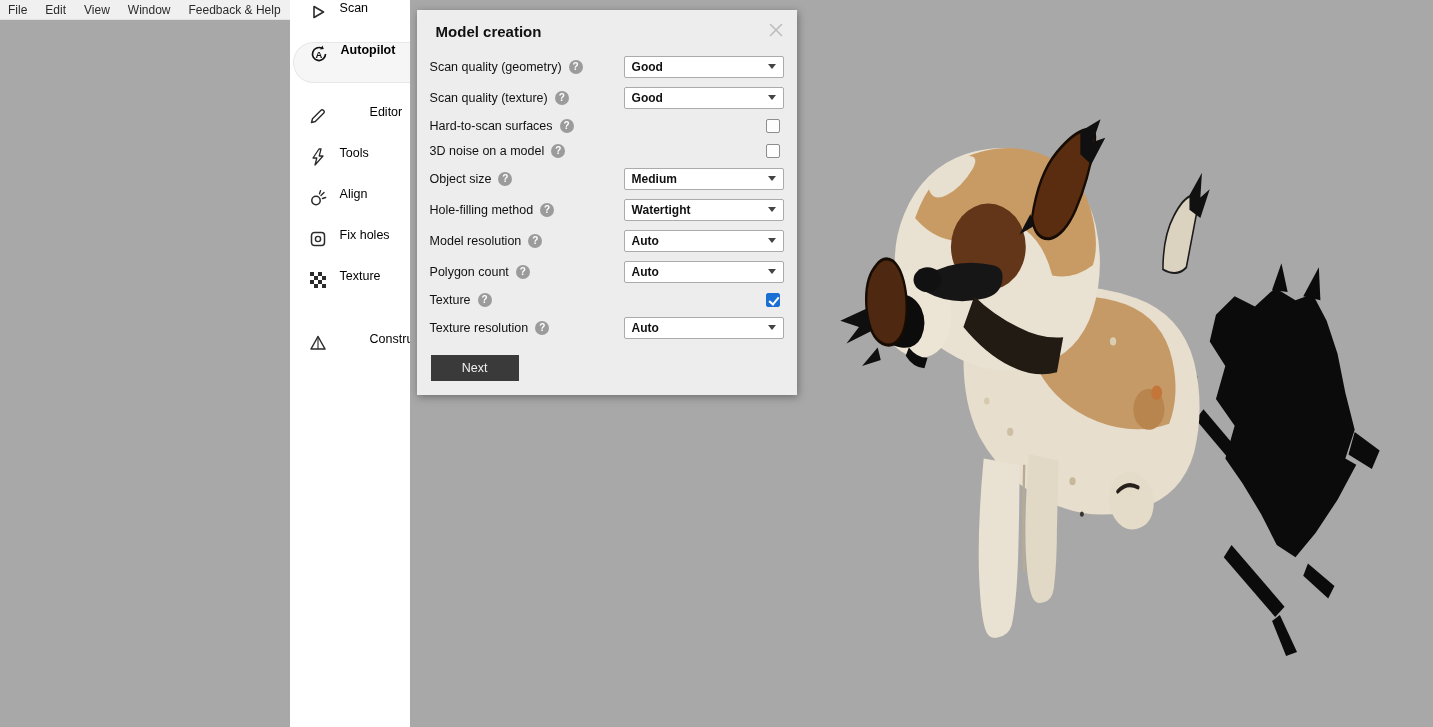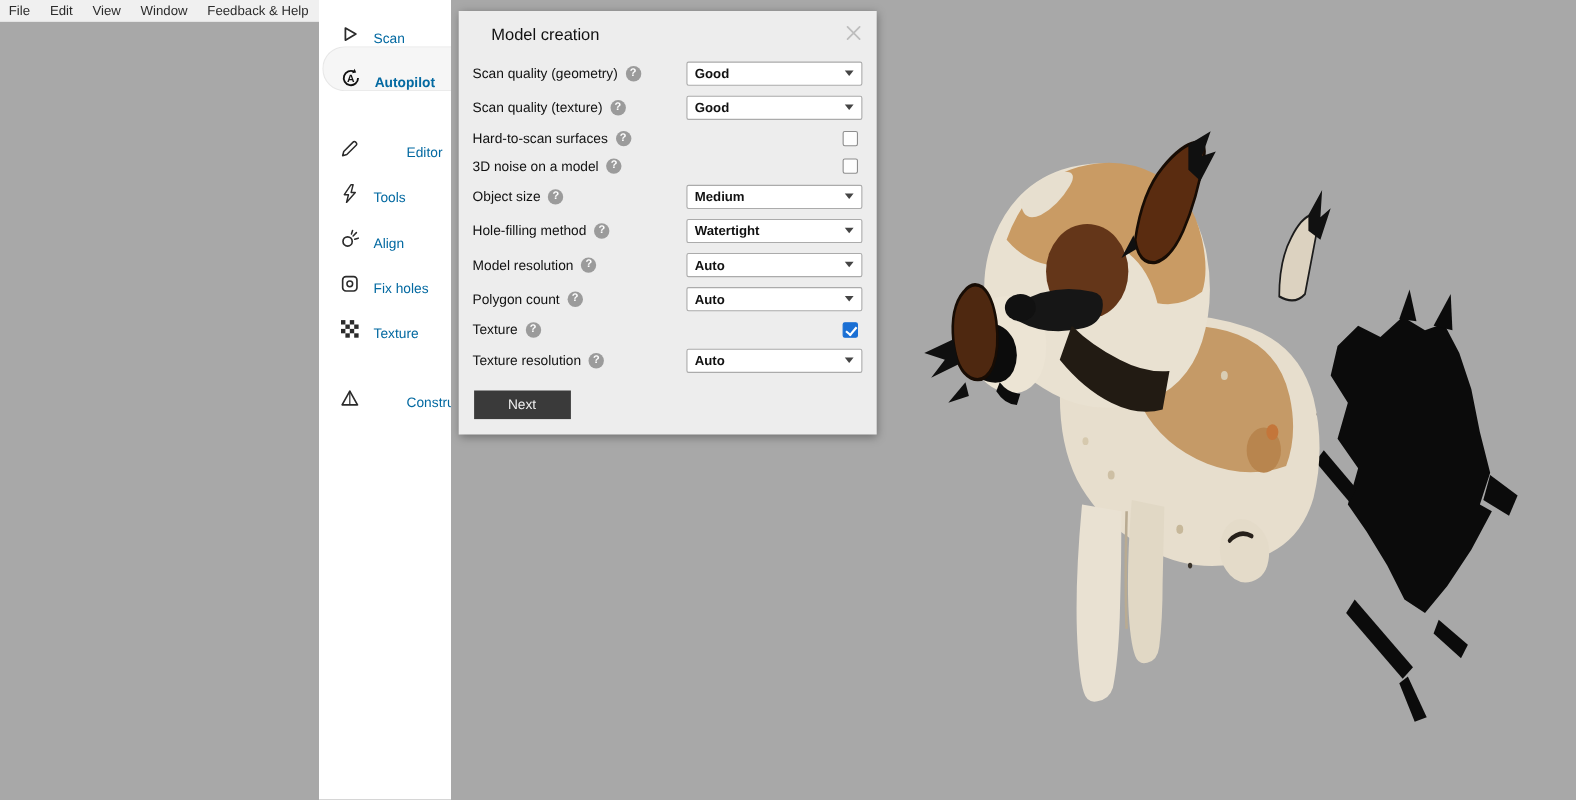--- a/index.html
+++ b/index.html
@@ -18,42 +18,42 @@
   }
   .menu-item{font-size:12px;color:#2b2b2b;padding:0 9px;cursor:default;}
   .menu-item:first-child{padding-left:0;}
 
   
   .main{flex:1;display:flex;min-height:0;}
 
   
   .sidebar{width:120px;flex:none;background:#ffffff;padding-top:1px;box-sizing:border-box;}
   .side-item{
-    height:41px;display:flex;align-items:flex-end;gap:11px;padding-left:17px;
-    font-size:12.5px;color:#0369a1;cursor:pointer;box-sizing:border-box;
+    height:41px;display:flex;align-items:flex-start;gap:11px;padding-left:17px;
+    font-size:12.5px;color:#000000;cursor:pointer;box-sizing:border-box;
   }
   .side-item .icon{width:22px;height:22px;flex:none;display:flex;align-items:center;justify-content:center;}
   .side-item .icon svg{width:20px;height:20px;}
   .side-item.gap{margin-top:22px;gap:41px;}
   .side-item.active{
     background:#f6f6f6;border:1px solid #e7e7e7;border-right:none;
     border-radius:21px 0 0 21px;margin-left:3px;padding-left:14px;font-weight:bold;
   }
 
   
   .viewport{flex:1;position:relative;background:#a8a8a8;overflow:hidden;}
   .scene{position:absolute;left:0;top:0;width:100%;height:100%;}
 
   
   .dialog{
     position:absolute;left:7px;top:10px;width:380px;box-sizing:border-box;
     background:#ededed;box-shadow:1px 2px 8px rgba(0,0,0,.35);
     padding:13px 13px 14px 13px;
   }
-  .dialog-title{font-size:15px;font-weight:normal;color:#111;margin:0 0 11px 17px;}
+  .dialog-title{font-size:15px;font-weight:bold;color:#111;margin:0 0 11px 6px;}
   .close-x{position:absolute;top:12px;right:13px;width:16px;height:16px;cursor:pointer;}
   .close-x svg{width:16px;height:16px;}
 
   .field-row{display:flex;align-items:center;}
   .field-row.select-row{height:31px;}
   .field-row.checkbox-row{height:25px;}
   .field-label{font-size:12.5px;color:#111;white-space:nowrap;}
   .help-icon{
     width:14px;height:14px;border-radius:50%;background:#9b9b9b;color:#fff;
     font-size:10px;font-weight:bold;display:inline-flex;align-items:center;justify-content:center;

